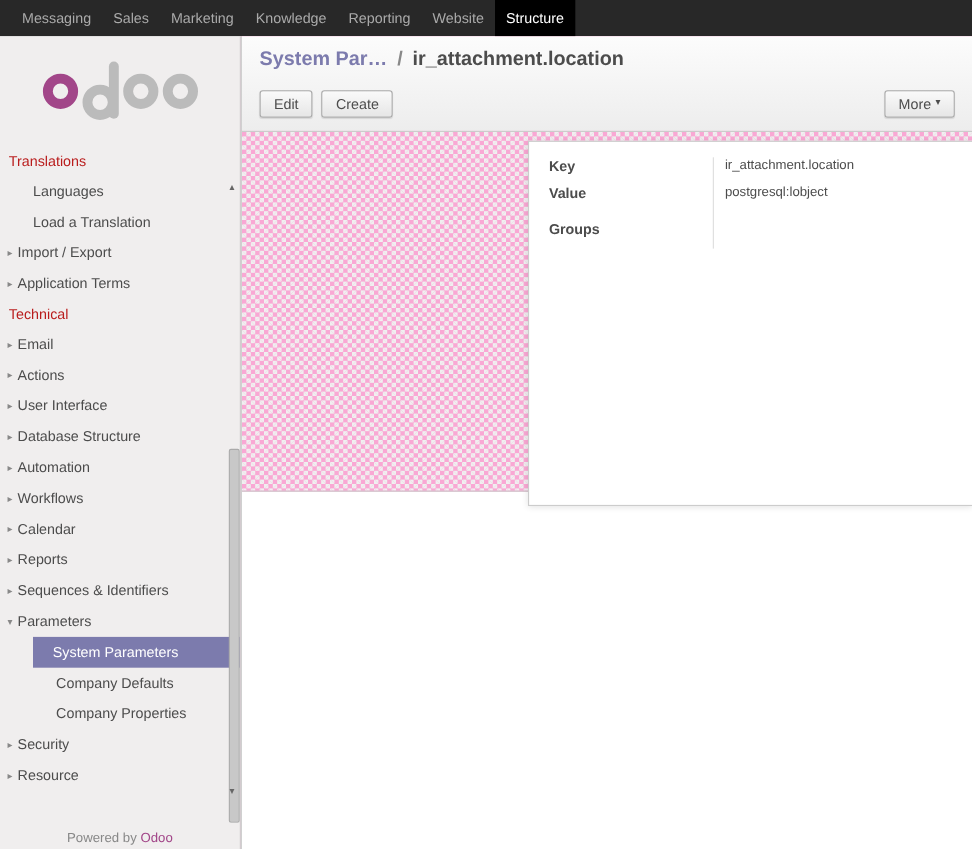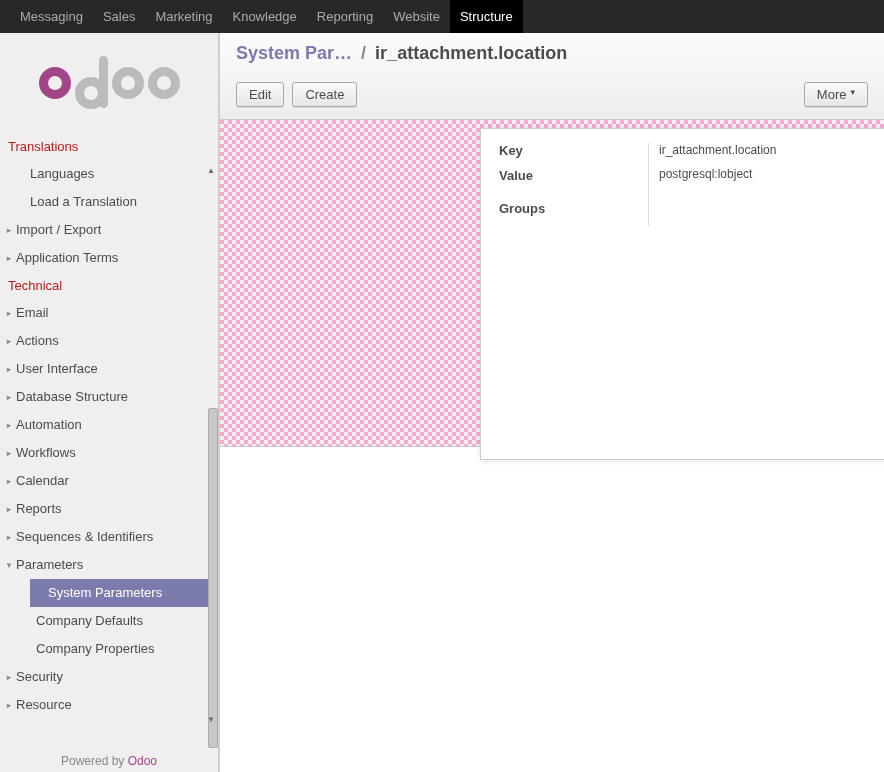--- a/index.html
+++ b/index.html
@@ -95,21 +95,21 @@
     line-height: 16px;
   }
   .menu-item .caret {
     width: 10px;
     font-size: 9px;
     color: #888;
     text-align: center;
     margin-right: 2px;
   }
   .menu-item.depth-sub { padding-left: 18px; }
-  .menu-item.depth-sub2 { padding-left: 36px; }
+  .menu-item.depth-sub2 { padding-left: 51px; }
   .menu-item.active {
     background: #7c7bad;
     color: #fff;
     margin-left: 30px;
     padding-left: 18px;
   }
   .sidebar .scroll-up,
   .sidebar .scroll-down {
     position: absolute;
     right: 0;

